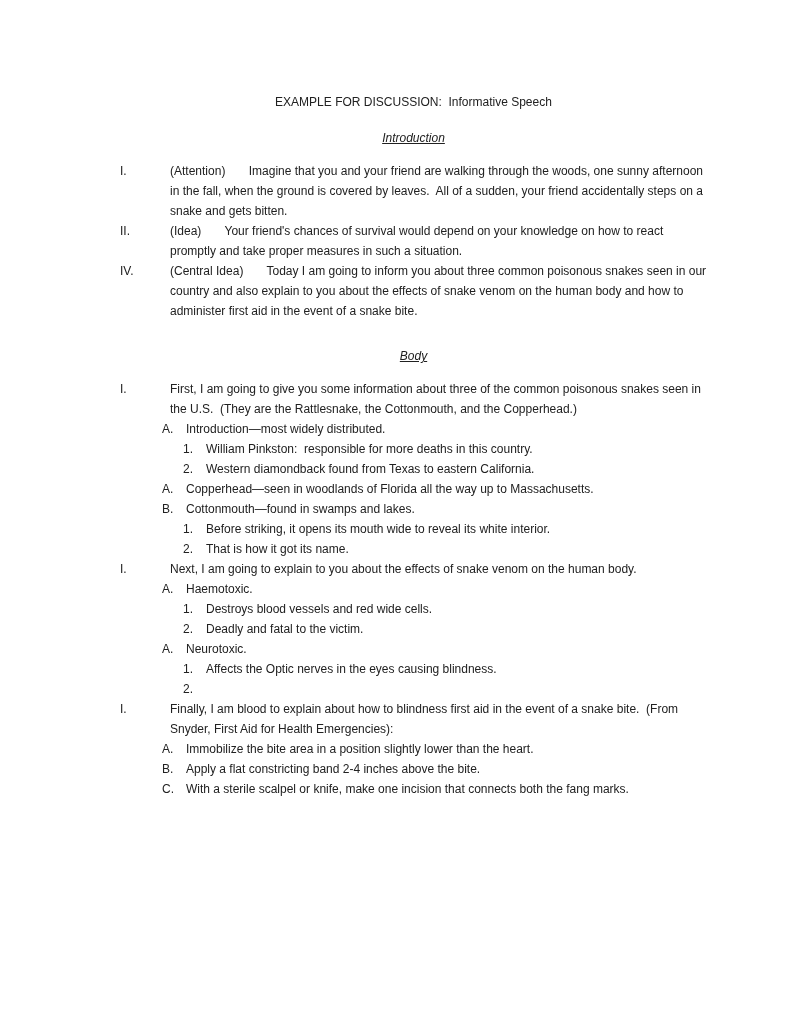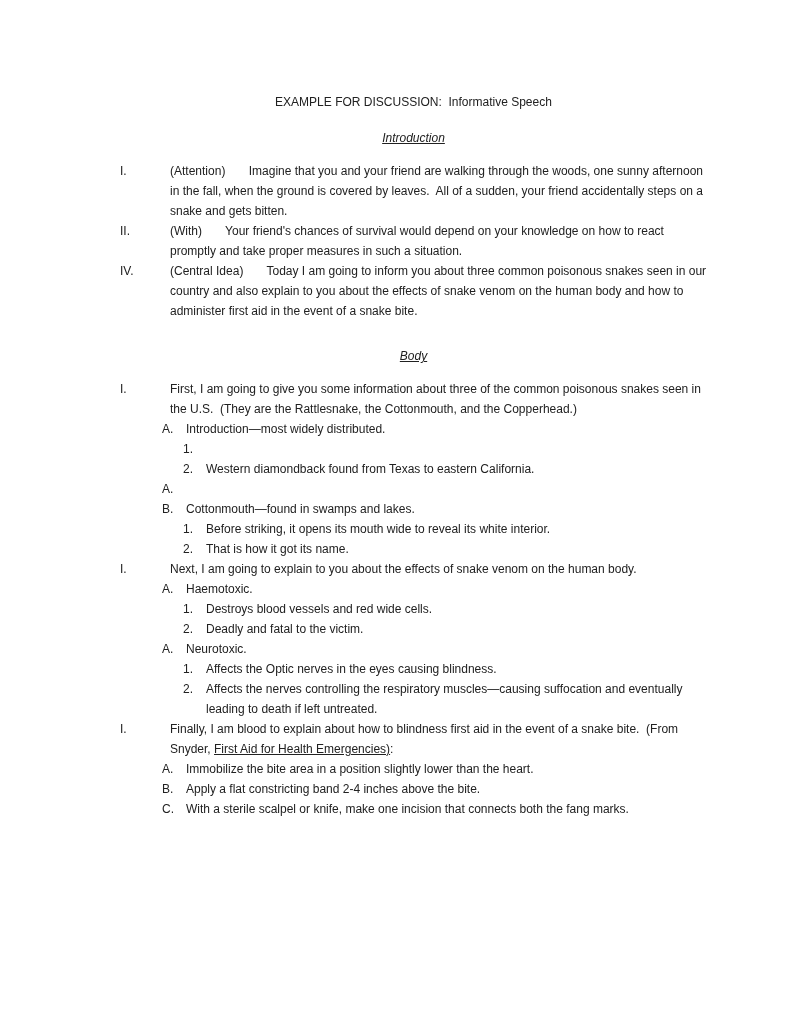--- a/index.html
+++ b/index.html
@@ -45,59 +45,61 @@
     white-space: pre;
   }
   .item.roman .marker { width: 50px; margin-left: 0; }
   .item.alpha .marker { width: 24px; margin-left: 42px; }
   .item.num   .marker { width: 23px; margin-left: 63px; }
   .item .text {
     flex: 1 1 auto;
     white-space: pre-wrap;
   }
   .b { font-weight: normal; }
-  .u { text-decoration: underline; }
+  .u { }
 </style>
 </head>
 <body>
 
 <div class="page">
   <div class="doc-title">EXAMPLE FOR DISCUSSION:  Informative Speech</div>
   <div id="outline">
       <div class="section-heading">Introduction</div>
       <div class="item roman">
         <span class="marker">I.</span>
         <span class="text"><span>(</span><span class="b">Attention</span><span>)       Imagine that you and your friend are walking through the woods, one sunny afternoon in the fall, when the ground is covered by leaves.  All of a sudden, your friend accidentally steps on a snake and gets bitten.</span></span>
       </div>
       <div class="item roman">
         <span class="marker">II.</span>
-        <span class="text"><span>(</span><span class="b">With</span><span>)       Your friend's chances of survival would depend on your knowledge on how to react promptly and take proper measures in such a situation.</span></span>
+        <span class="text"><span>(</span><span class="b">Idea</span><span>)       Your friend's chances of survival would depend on your knowledge on how to react promptly and take proper measures in such a situation.</span></span>
       </div>
       <div class="item roman">
         <span class="marker">IV.</span>
         <span class="text"><span>(</span><span class="b">Central Idea</span><span>)       Today I am going to inform you about three common poisonous snakes seen in our country and also explain to you about the effects of snake venom on the human body and how to administer first aid in the event of a snake bite.</span></span>
       </div>
       <div class="section-heading gap-top">Body</div>
       <div class="item roman">
         <span class="marker">I.</span>
         <span class="text"><span>First, I am going to give you some information about three of the common poisonous snakes seen in the U.S.  (They are the Rattlesnake, the Cottonmouth, and the Copperhead.)</span></span>
       </div>
       <div class="item alpha">
         <span class="marker">A.</span>
         <span class="text"><span class="b">Introduction</span><span>—most widely distributed.</span></span>
       </div>
       <div class="item num">
         <span class="marker">1.</span>
+        <span class="text"><span>William Pinkston:  responsible for more deaths in this country.</span></span>
       </div>
       <div class="item num">
         <span class="marker">2.</span>
         <span class="text"><span>Western diamondback found from Texas to eastern California.</span></span>
       </div>
       <div class="item alpha">
         <span class="marker">A.</span>
+        <span class="text"><span class="b">Copperhead</span><span>—seen in woodlands of Florida all the way up to Massachusetts.</span></span>
       </div>
       <div class="item alpha">
         <span class="marker">B.</span>
         <span class="text"><span class="b">Cottonmouth</span><span>—found in swamps and lakes.</span></span>
       </div>
       <div class="item num">
         <span class="marker">1.</span>
         <span class="text"><span>Before striking, it opens its mouth wide to reveal its white interior.</span></span>
       </div>
       <div class="item num">
@@ -123,21 +125,20 @@
       <div class="item alpha">
         <span class="marker">A.</span>
         <span class="text"><span class="b">Neurotoxic</span><span>.</span></span>
       </div>
       <div class="item num">
         <span class="marker">1.</span>
         <span class="text"><span>Affects the Optic nerves in the eyes causing blindness.</span></span>
       </div>
       <div class="item num">
         <span class="marker">2.</span>
-        <span class="text"><span>Affects the nerves controlling the respiratory muscles—causing suffocation and eventually leading to death if left untreated.</span></span>
       </div>
       <div class="item roman">
         <span class="marker">I.</span>
         <span class="text"><span>Finally, I am blood to explain about </span><span class="b">how to blindness first aid</span><span> in the event of a snake bite.  (From Snyder, </span><span class="u">First Aid for Health Emergencies)</span><span>:</span></span>
       </div>
       <div class="item alpha">
         <span class="marker">A.</span>
         <span class="text"><span>Immobilize the bite area in a position slightly lower than the heart.</span></span>
       </div>
       <div class="item alpha">

